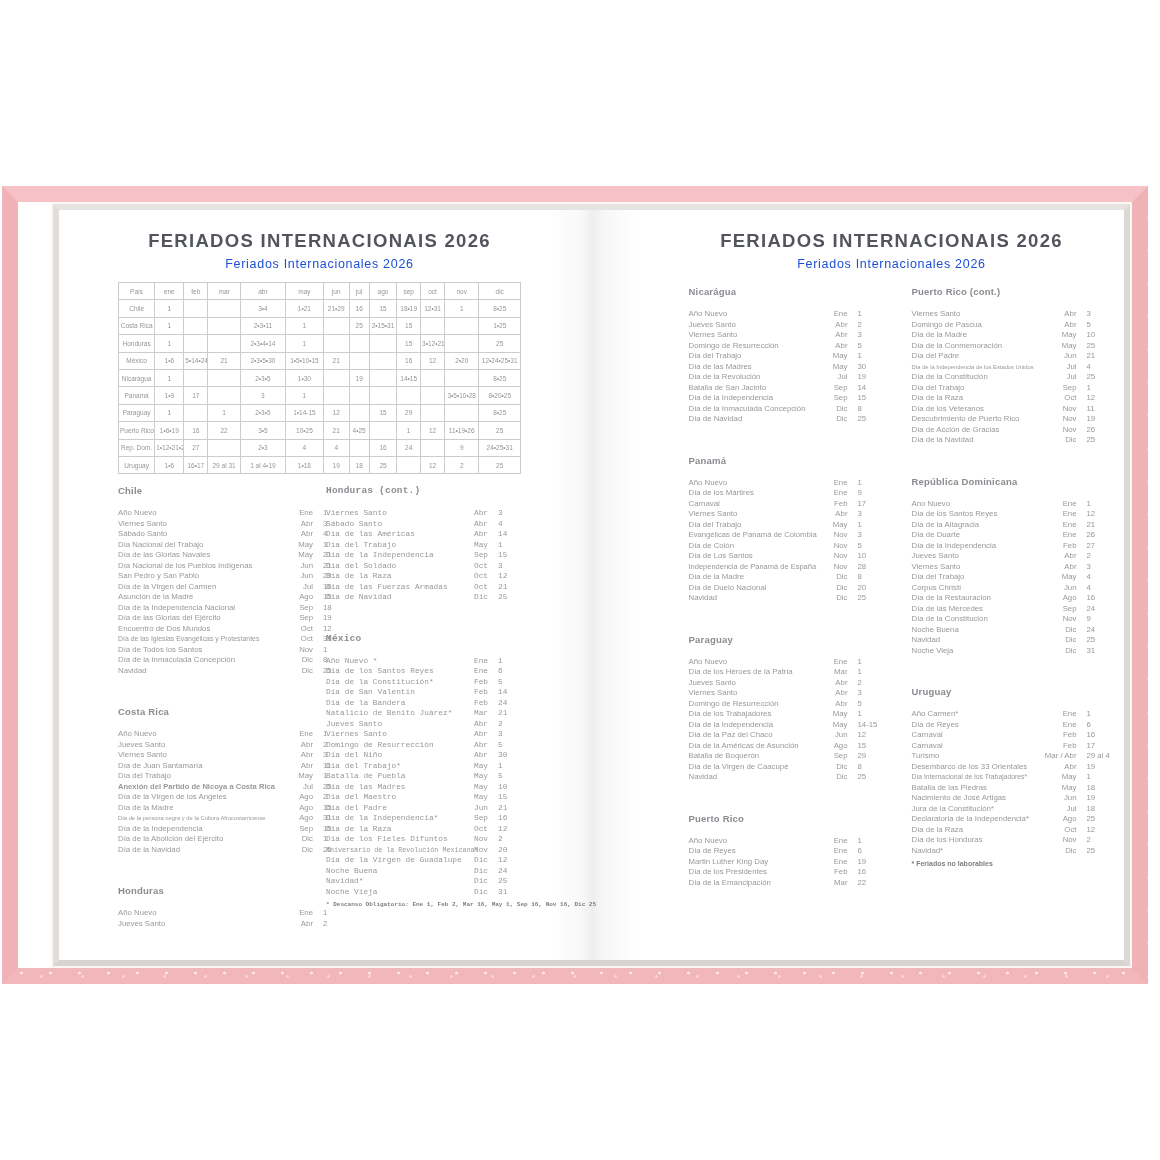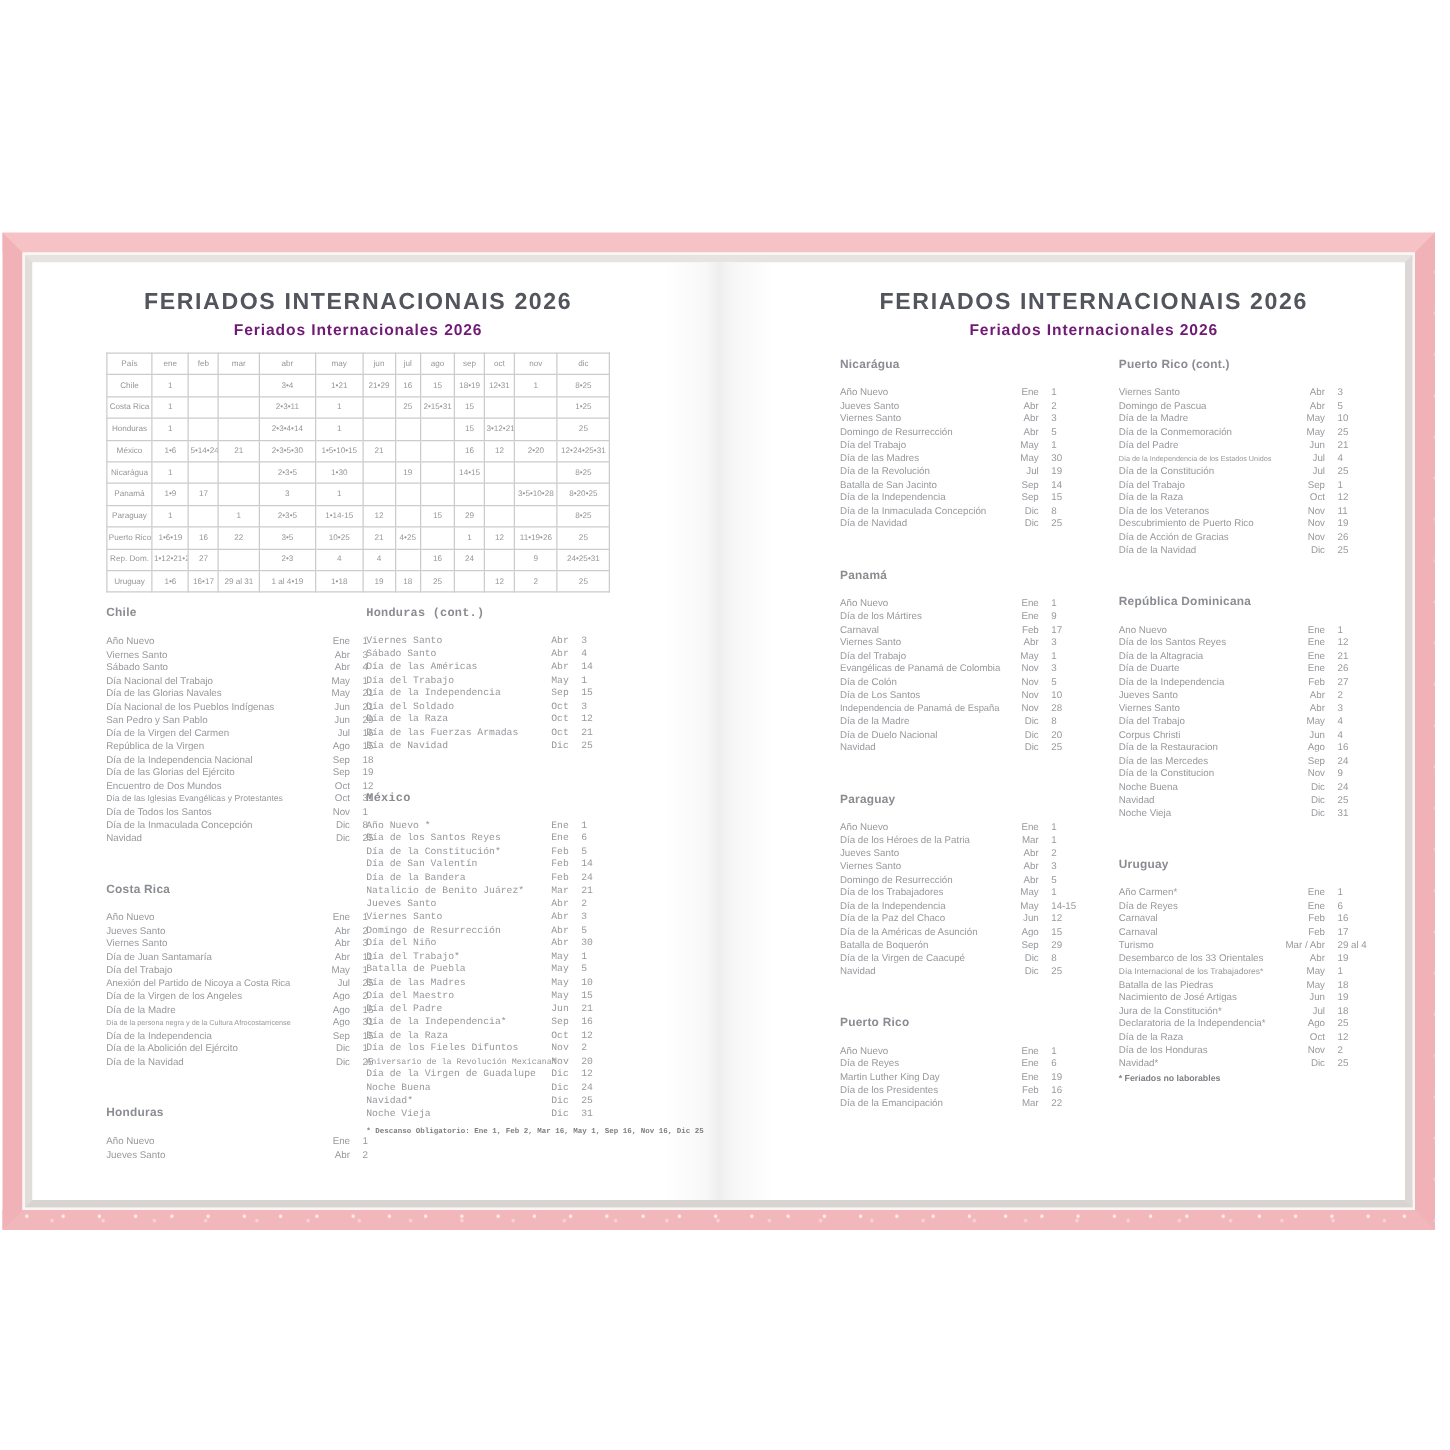--- a/index.html
+++ b/index.html
@@ -1,20 +1,20 @@
 <!DOCTYPE html>
 <html><head>
 <meta charset="utf-8">
 <style>
   html,body{margin:0;padding:0;width:1160px;height:1160px;background:#ffffff;
     font-family:"Liberation Sans","DejaVu Sans",sans-serif;overflow:hidden;}
 
   
   .book{position:absolute;left:2px;top:186px;width:1146px;height:798px;box-sizing:border-box;
-    border:16px solid;border-color:#f6c2c6 #f0b2b7 #f2b7bb #f0b2b7;}
+    border:16px solid;border-color:#f6c2c6 #f0b2b7 #f2b7bb #f0b2b7;padding-left:33px;}
   .book::after{content:'';position:absolute;inset:-16px;pointer-events:none;z-index:0;
     background-image:
       radial-gradient(circle, rgba(255,255,255,.75) 1px, transparent 1.7px),
       radial-gradient(circle, rgba(255,255,255,.45) 1px, transparent 1.6px);
     background-size:29px 24px,41px 33px;background-position:5px 7px,19px 15px;}
   .edge-light{position:relative;z-index:1;width:100%;height:100%;box-sizing:border-box;
     border:2px solid #faf6f4;}
   .edge-gray{width:100%;height:100%;box-sizing:border-box;border:6px solid;
     border-color:#e6e3e0 #dbd8d5 #d7d4d1 #e0ddda;background:#fff;}
   .pages{position:relative;width:100%;height:100%;display:flex;background:#fff;}
@@ -22,21 +22,21 @@
   .gutter{position:absolute;left:50%;top:0;bottom:0;width:86px;transform:translateX(-50%);
     pointer-events:none;z-index:5;
     background:linear-gradient(to right,rgba(90,90,90,0) 0%,rgba(90,90,90,.045) 38%,
       rgba(90,90,90,.10) 50%,rgba(90,90,90,.055) 62%,rgba(90,90,90,0) 100%);}
 
   
   .page-head{position:absolute;top:20px;text-align:center;z-index:2;}
   .page-left .page-head{left:59px;width:403px;}
   .page-right .page-head{left:97px;width:406px;}
   .page-title{font-size:18.5px;font-weight:700;letter-spacing:1.3px;color:#53555d;}
-  .page-subtitle{font-size:12.5px;font-weight:700;letter-spacing:.7px;color:#701a75;margin-top:5px;}
+  .page-subtitle{font-size:12.5px;font-weight:400;letter-spacing:.7px;color:#1d4ed8;margin-top:5px;}
 
   
   .table-wrap{position:absolute;left:59px;top:72px;width:403px;z-index:2;}
   table.summary{width:100%;border-collapse:collapse;table-layout:fixed;}
   table.summary th,table.summary td{border:1px solid #cccccc;font-size:6.5px;font-weight:400;
     color:#94969a;text-align:center;height:16.4px;padding:0 1px;overflow:hidden;white-space:nowrap;}
   table.summary th:nth-child(1){width:9.5%;}  table.summary th:nth-child(2){width:7.5%;}
   table.summary th:nth-child(3){width:6%;}    table.summary th:nth-child(4){width:8.5%;}
   table.summary th:nth-child(5){width:12%;}   table.summary th:nth-child(6){width:10%;}
   table.summary th:nth-child(7){width:6.5%;}  table.summary th:nth-child(8){width:5%;}
@@ -283,21 +283,21 @@
                   <span class="name">San Pedro y San Pablo</span>
                   <span class="month">Jun</span>
                   <span class="day">29</span>
                 </div>
                 <div class="row">
                   <span class="name">Día de la Virgen del Carmen</span>
                   <span class="month">Jul</span>
                   <span class="day">16</span>
                 </div>
                 <div class="row">
-                  <span class="name">República de la Virgen</span>
+                  <span class="name">Asunción de la Madre</span>
                   <span class="month">Ago</span>
                   <span class="day">15</span>
                 </div>
                 <div class="row">
                   <span class="name">Día de la Independencia Nacional</span>
                   <span class="month">Sep</span>
                   <span class="day">18</span>
                 </div>
                 <div class="row">
                   <span class="name">Día de las Glorias del Ejército</span>
@@ -351,21 +351,21 @@
                   <span class="name">Día de Juan Santamaría</span>
                   <span class="month">Abr</span>
                   <span class="day">11</span>
                 </div>
                 <div class="row">
                   <span class="name">Día del Trabajo</span>
                   <span class="month">May</span>
                   <span class="day">1</span>
                 </div>
                 <div class="row">
-                  <span class="name" style="font-size: 7.6px;">Anexión del Partido de Nicoya a Costa Rica</span>
+                  <span class="name" style="font-size: 7.6px; font-weight: bold;">Anexión del Partido de Nicoya a Costa Rica</span>
                   <span class="month">Jul</span>
                   <span class="day">25</span>
                 </div>
                 <div class="row">
                   <span class="name">Día de la Virgen de los Angeles</span>
                   <span class="month">Ago</span>
                   <span class="day">2</span>
                 </div>
                 <div class="row">
                   <span class="name">Día de la Madre</span>

